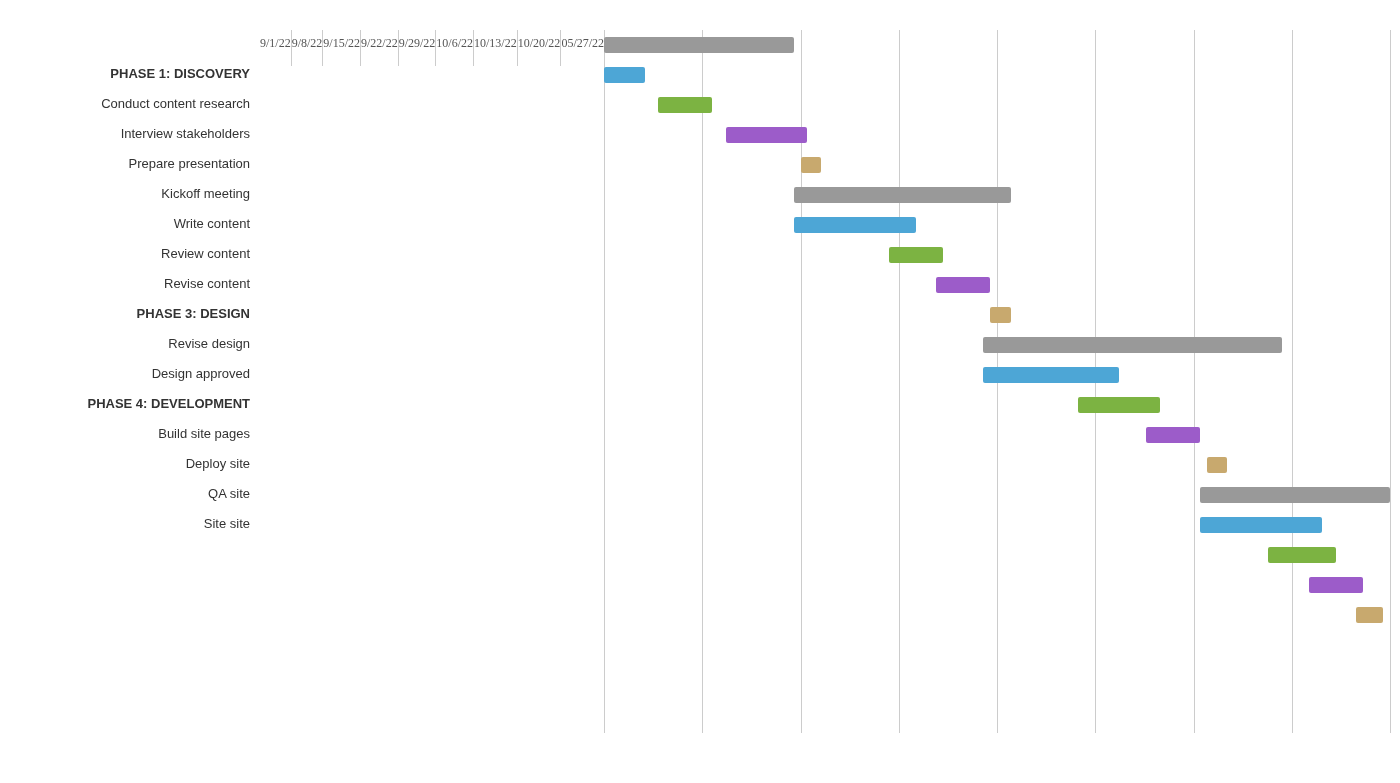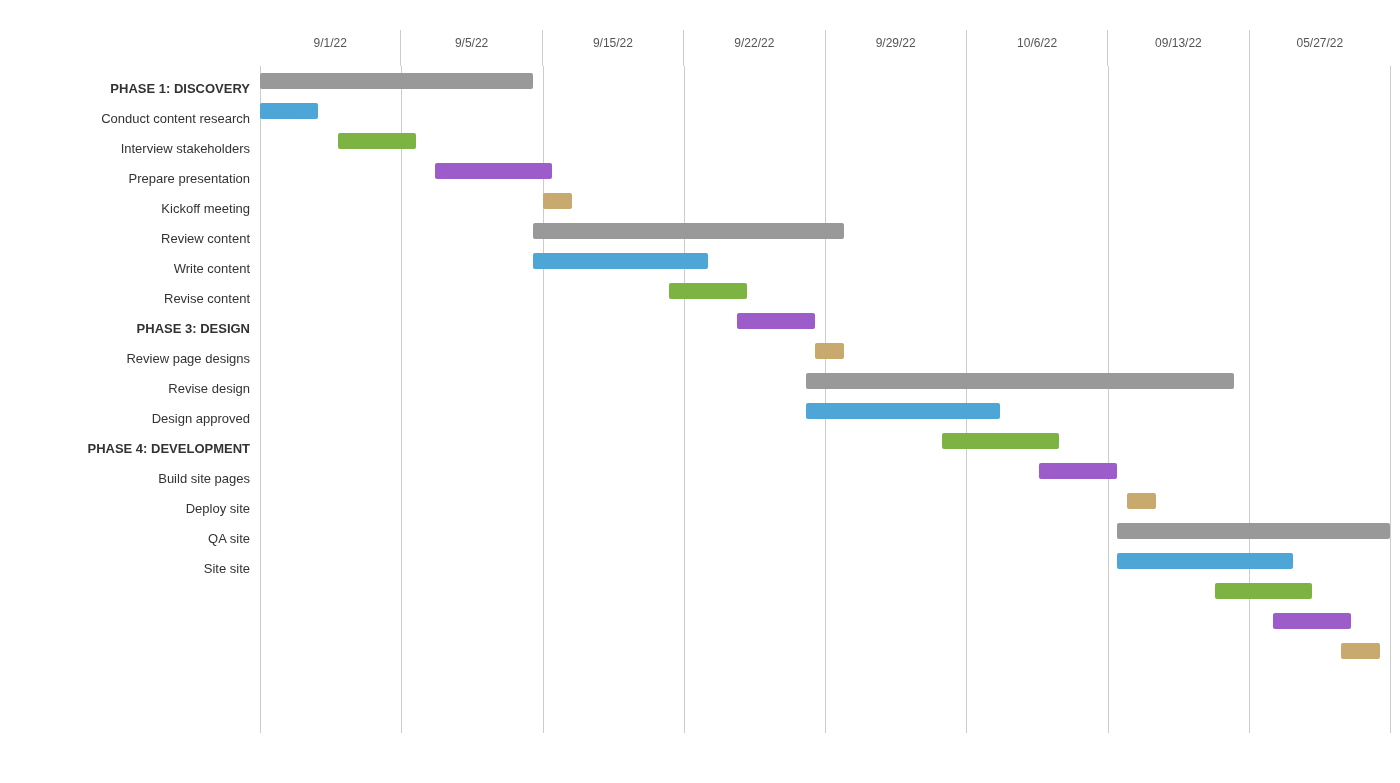--- a/index.html
+++ b/index.html
@@ -32,38 +32,39 @@
       width: 250px;
       flex-shrink: 0;
       display: flex;
       flex-direction: column;
     }
     .label-header {
       height: 36px;
     }
     .label-row {
       display: flex;
-      align-items: flex-end;
+      align-items: flex-start;
       justify-content: flex-end;
       padding-right: 10px;
       height: 30px;
     }
     .label-text {
       font-size: 13px;
       color: #333;
       white-space: nowrap;
     }
     .label-text.phase {
       font-weight: bold;
     }
     .grid-area {
       flex: 1;
       display: flex;
-      flex-direction: column;
-      position: relative;
+      flex-direction: row;
+      position: relative;
+      font-family: Liberation Serif, serif;
     }
     .date-headers {
       display: flex;
       height: 36px;
       position: relative;
     }
     .date-col {
       flex: 1;
       text-align: center;
       font-size: 12px;
@@ -115,33 +116,30 @@
         <div class="label-row">
           <span class="label-text">Interview stakeholders</span>
         </div>
         <div class="label-row">
           <span class="label-text">Prepare presentation</span>
         </div>
         <div class="label-row">
           <span class="label-text">Kickoff meeting</span>
         </div>
         <div class="label-row">
+          <span class="label-text">Write content</span>
+        </div>
+        <div class="label-row">
           <span class="label-text">Review content</span>
         </div>
         <div class="label-row">
-          <span class="label-text">Write content</span>
-        </div>
-        <div class="label-row">
           <span class="label-text">Revise content</span>
         </div>
         <div class="label-row">
           <span class="label-text phase">PHASE 3: DESIGN</span>
-        </div>
-        <div class="label-row">
-          <span class="label-text">Review page designs</span>
         </div>
         <div class="label-row">
           <span class="label-text">Revise design</span>
         </div>
         <div class="label-row">
           <span class="label-text">Design approved</span>
         </div>
         <div class="label-row">
           <span class="label-text phase">PHASE 4: DEVELOPMENT</span>
         </div>
@@ -154,26 +152,27 @@
         <div class="label-row">
           <span class="label-text">QA site</span>
         </div>
         <div class="label-row">
           <span class="label-text">Site site</span>
         </div>
       </div>
     <div class="grid-area">
       <div class="date-headers" id="date-headers">
           <div class="date-col">9/1/22</div>
-          <div class="date-col">9/5/22</div>
+          <div class="date-col">9/8/22</div>
           <div class="date-col">9/15/22</div>
           <div class="date-col">9/22/22</div>
           <div class="date-col">9/29/22</div>
           <div class="date-col">10/6/22</div>
-          <div class="date-col">09/13/22</div>
+          <div class="date-col">10/13/22</div>
+          <div class="date-col">10/20/22</div>
           <div class="date-col">05/27/22</div>
         </div>
       <div class="rows-area" id="rows-area">
           <div class="grid-line" style="left: 0%;"></div>
           <div class="grid-line" style="left: 12.5%;"></div>
           <div class="grid-line" style="left: 25%;"></div>
           <div class="grid-line" style="left: 37.5%;"></div>
           <div class="grid-line" style="left: 50%;"></div>
           <div class="grid-line" style="left: 62.5%;"></div>
           <div class="grid-line" style="left: 75%;"></div>

